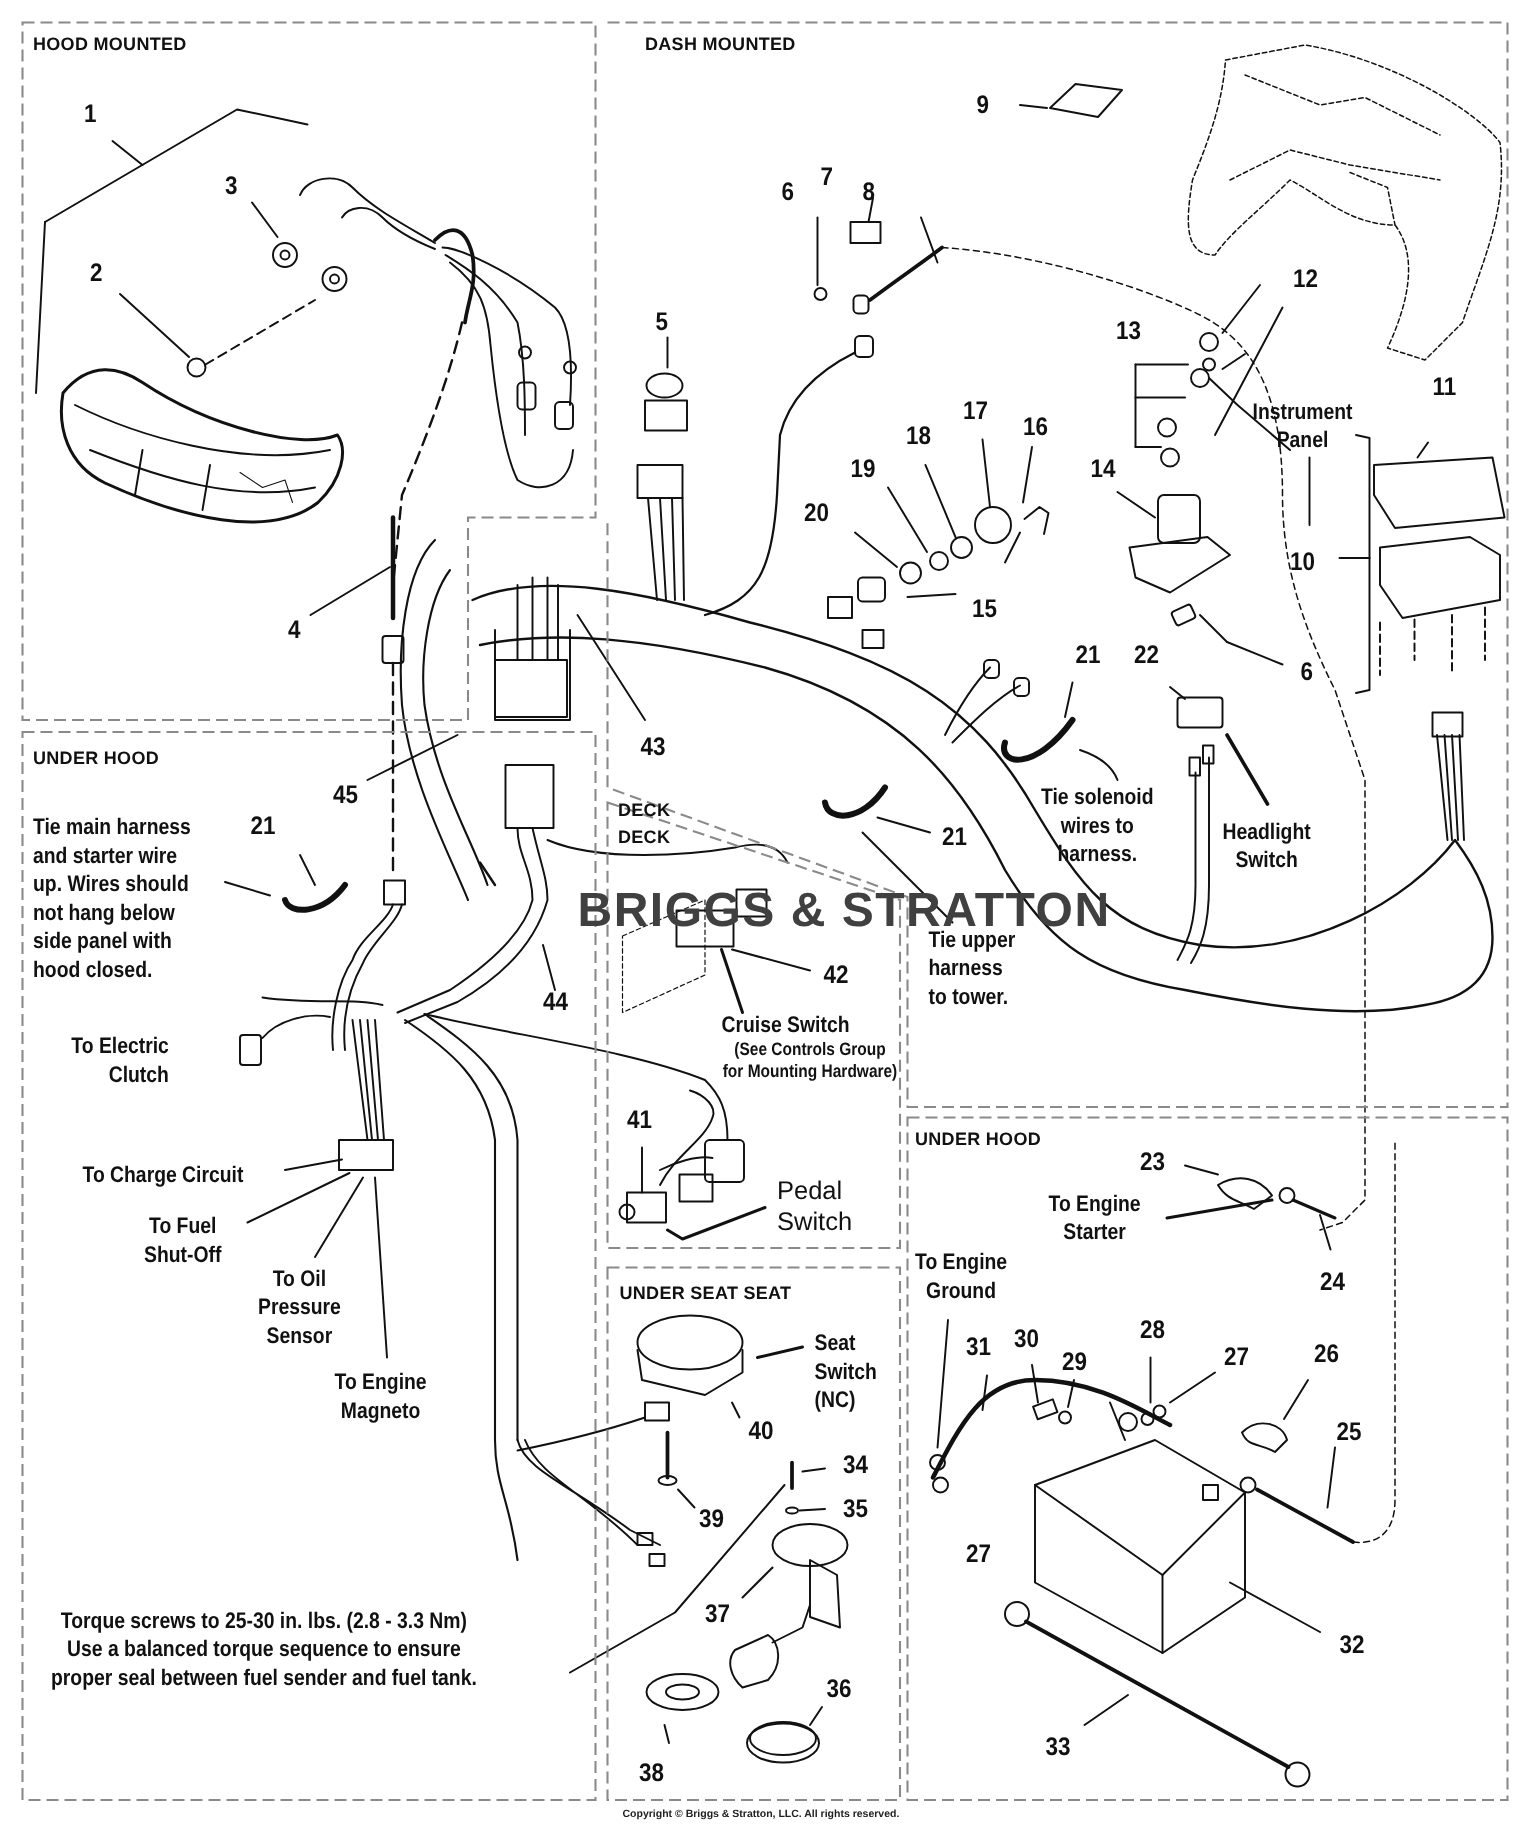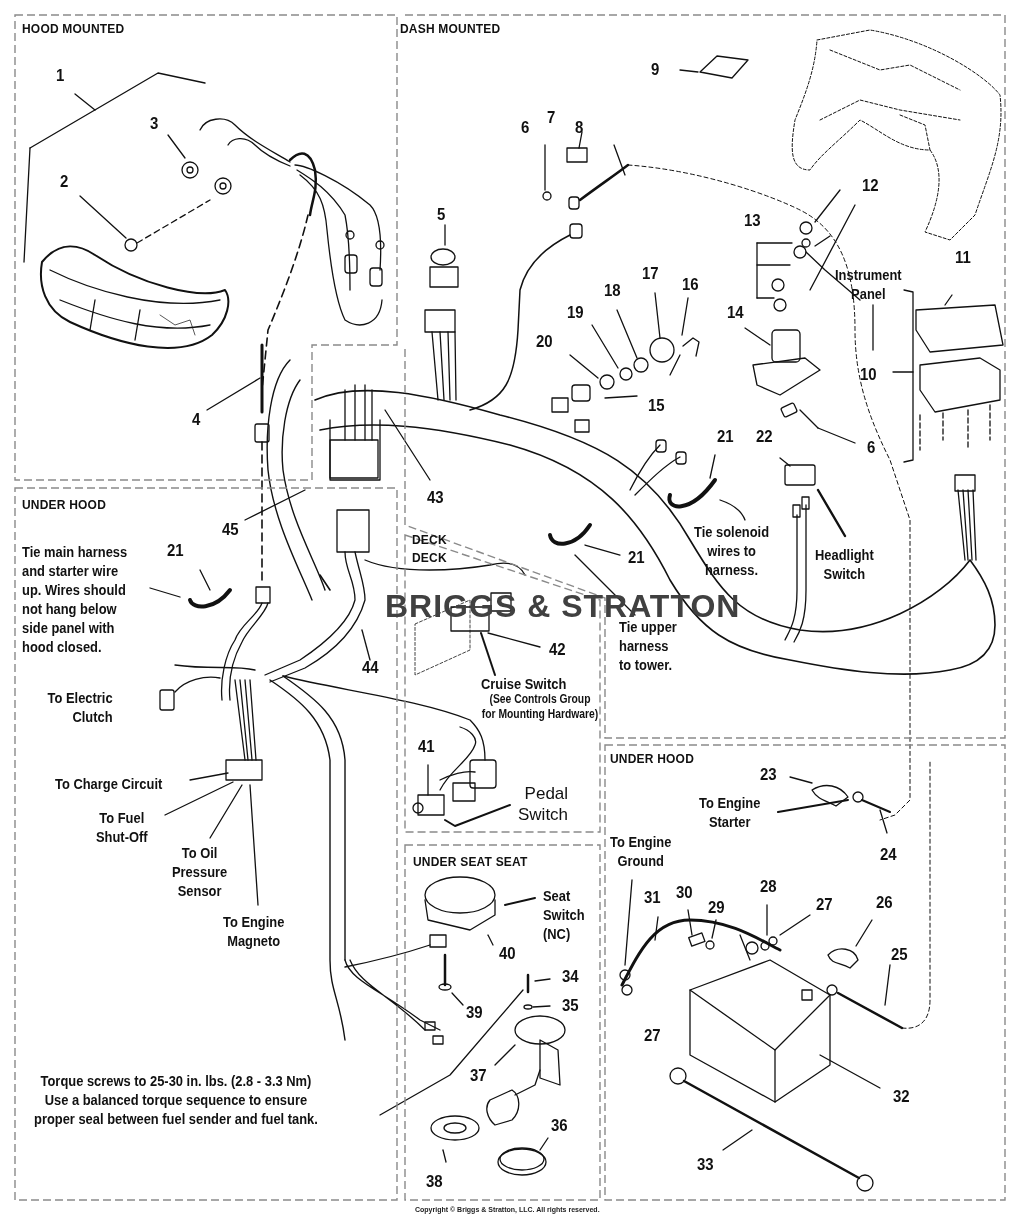--- a/index.html
+++ b/index.html
@@ -291,21 +291,21 @@
     <path d="M15,488 L397,488 L397,1200 L15,1200 Z"></path>
     <path d="M405,535 L600,600 L600,832 L405,832 Z"></path>
     <path d="M405,845 L600,845 L600,1200 L405,1200 Z"></path>
     <path d="M605,745 L1005,745 L1005,1200 L605,1200 Z"></path>
   </g>
 </svg>
 
 <div class="wm" style="left:385px;top:588px;">BRIGGS &amp; STRATTON</div>
 
 <div class="ptitle" style="left:22px;top:22px;">HOOD MOUNTED</div>
-<div class="ptitle" style="left:400px;top:22px;">DASH MOUNTED</div>
+<div class="ptitle" style="left:430px;top:22px;">DASH MOUNTED</div>
 <div class="ptitle" style="left:22px;top:498px;">UNDER HOOD</div>
 <div class="ptitle" style="left:412px;top:533px;">DECK</div>
 <div class="ptitle" style="left:412px;top:551px;">DECK</div>
 <div class="ptitle" style="left:413px;top:855px;">UNDER SEAT SEAT</div>
 <div class="ptitle" style="left:610px;top:752px;">UNDER HOOD</div>
 
 <div class="num" style="left:56px;top:66px;">1</div>
 <div class="num" style="left:60px;top:172px;">2</div>
 <div class="num" style="left:150px;top:114px;">3</div>
 <div class="num" style="left:192px;top:410px;">4</div>
@@ -408,21 +408,21 @@
   <div>To Engine</div>
   <div>Magneto</div>
 </div>
 
 <div class="note" style="left:481px;top:674px;">Cruise Switch</div>
 <div class="small" style="left:470px;top:692px;width:140px;">
   <div>(See Controls Group</div>
   <div>for Mounting Hardware)</div>
 </div>
 
-<div class="plain" style="left:518px;top:783px;text-align:right;">
+<div class="plain" style="left:518px;top:783px;">
   <div>Pedal</div>
   <div>Switch</div>
 </div>
 
 <div class="note" style="left:543px;top:886px;">
   <div>Seat</div>
   <div>Switch</div>
   <div>(NC)</div>
 </div>
 

